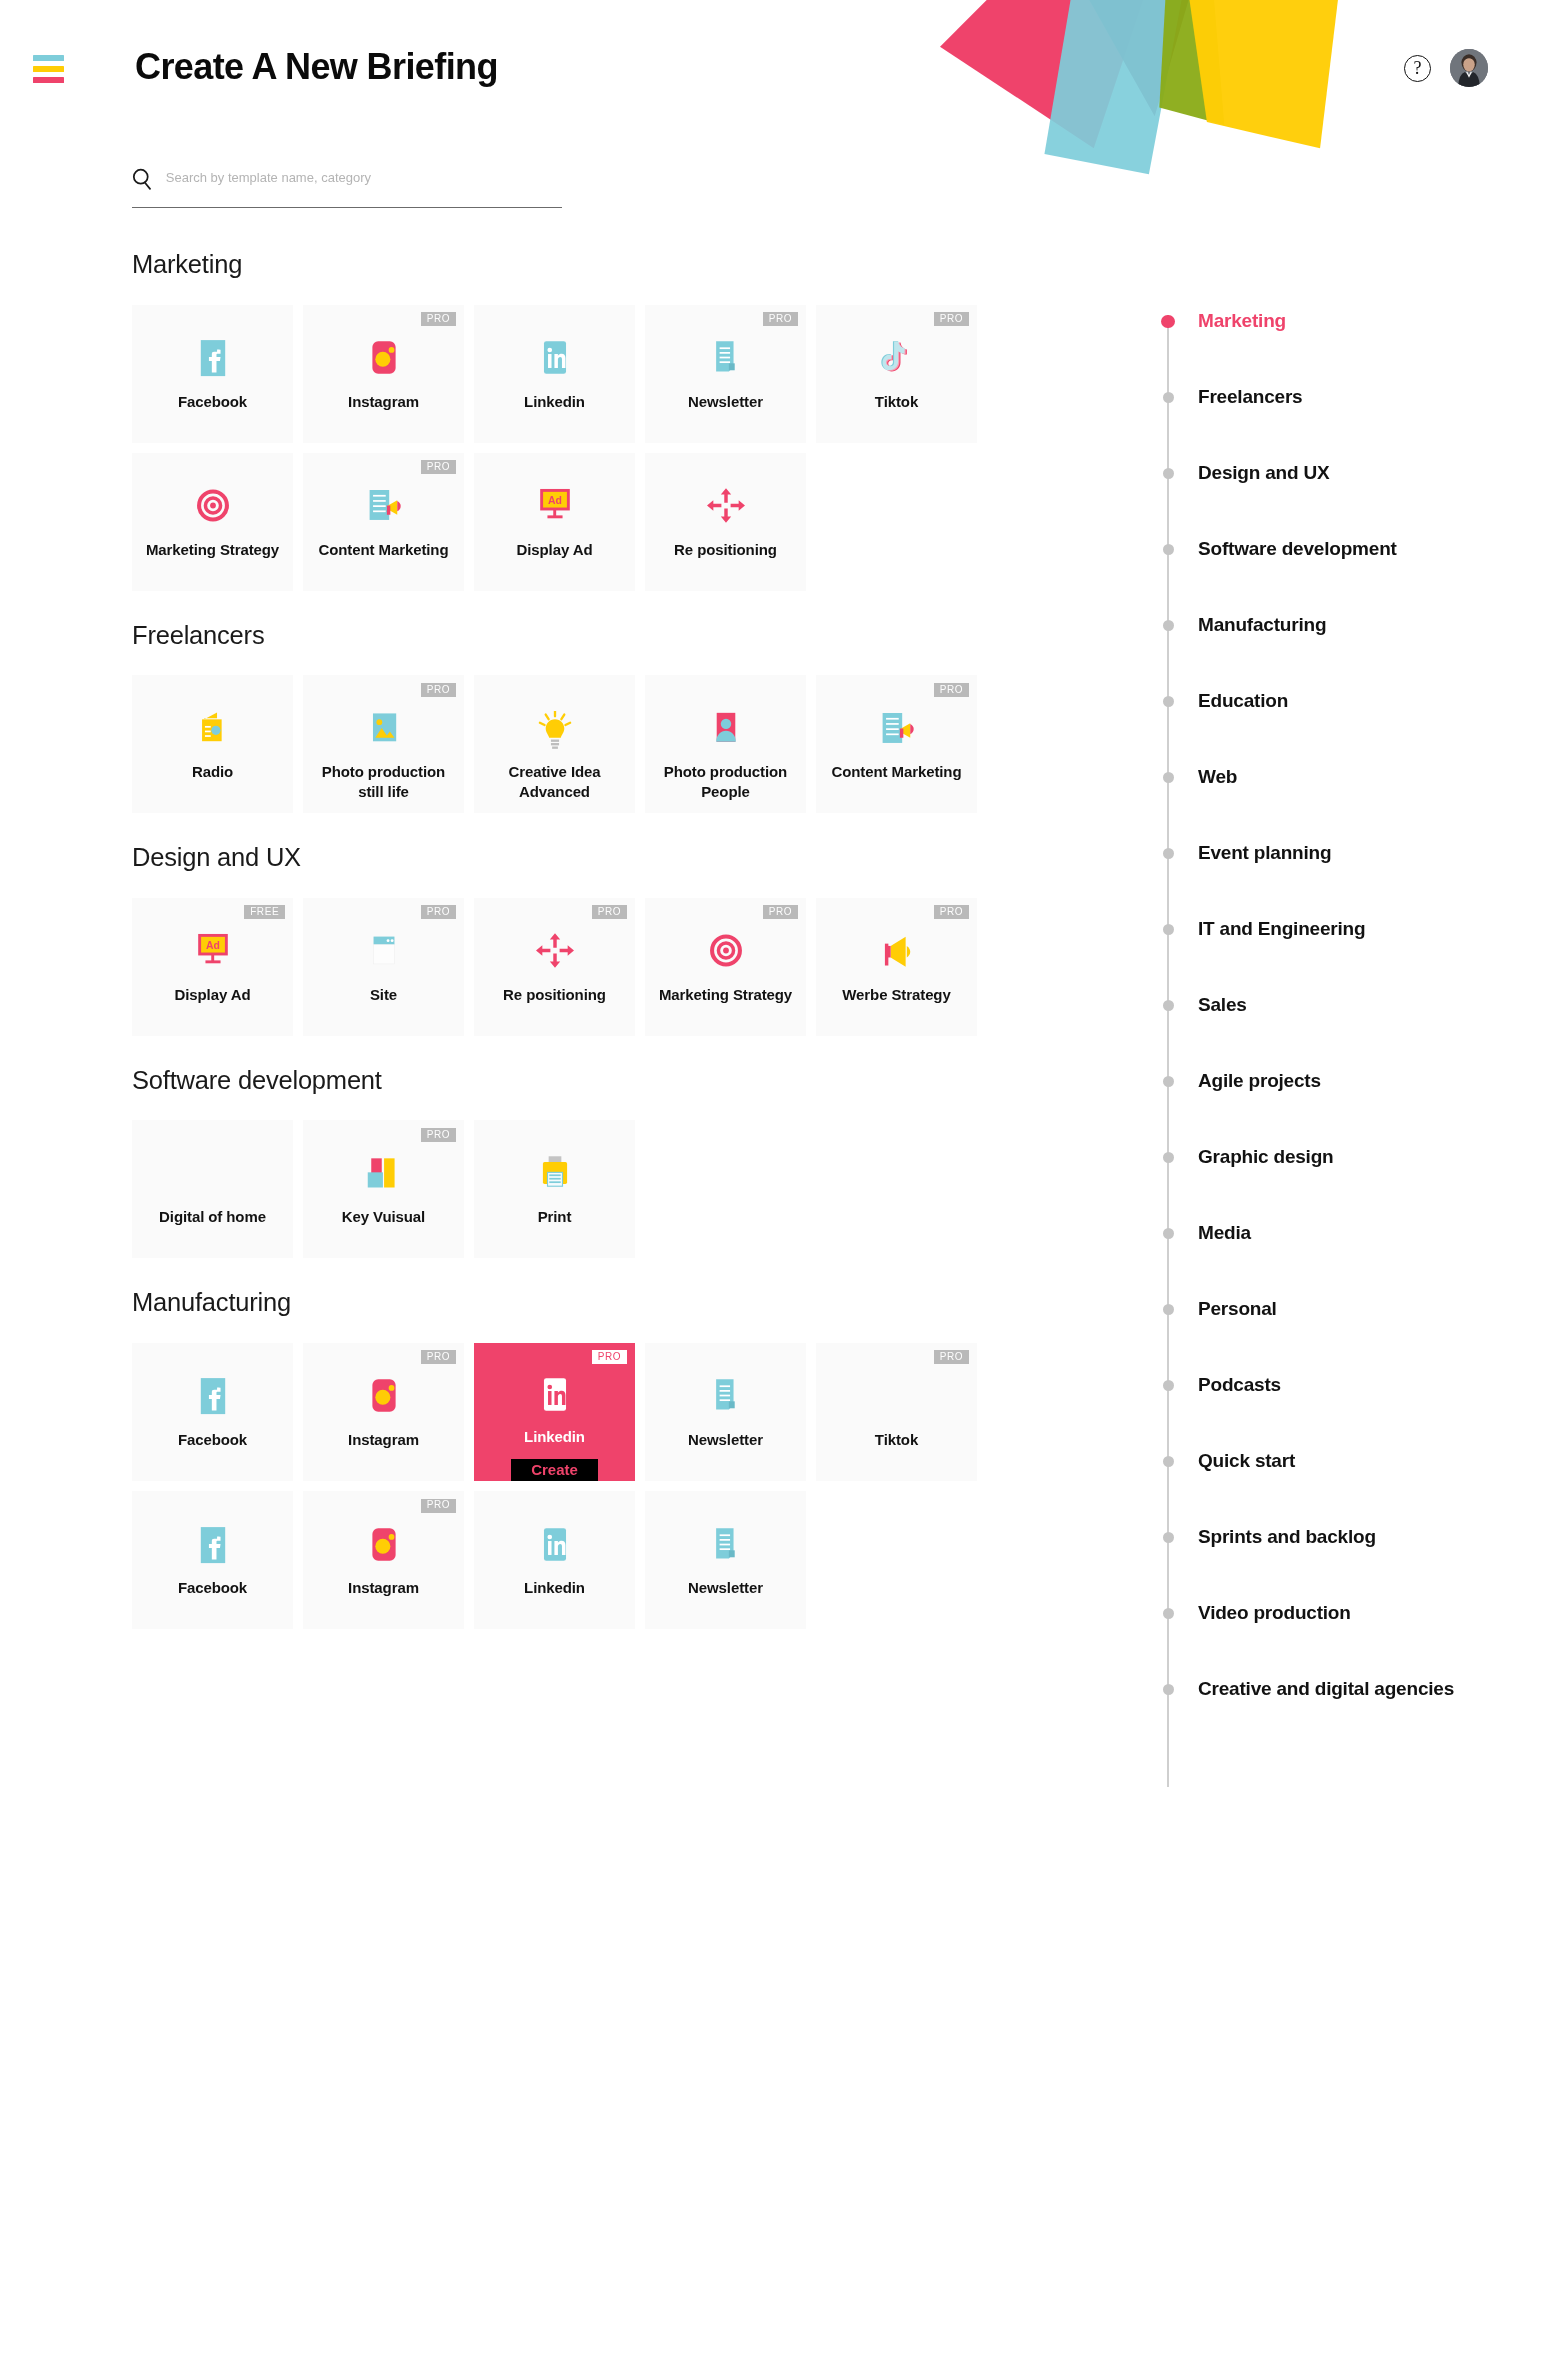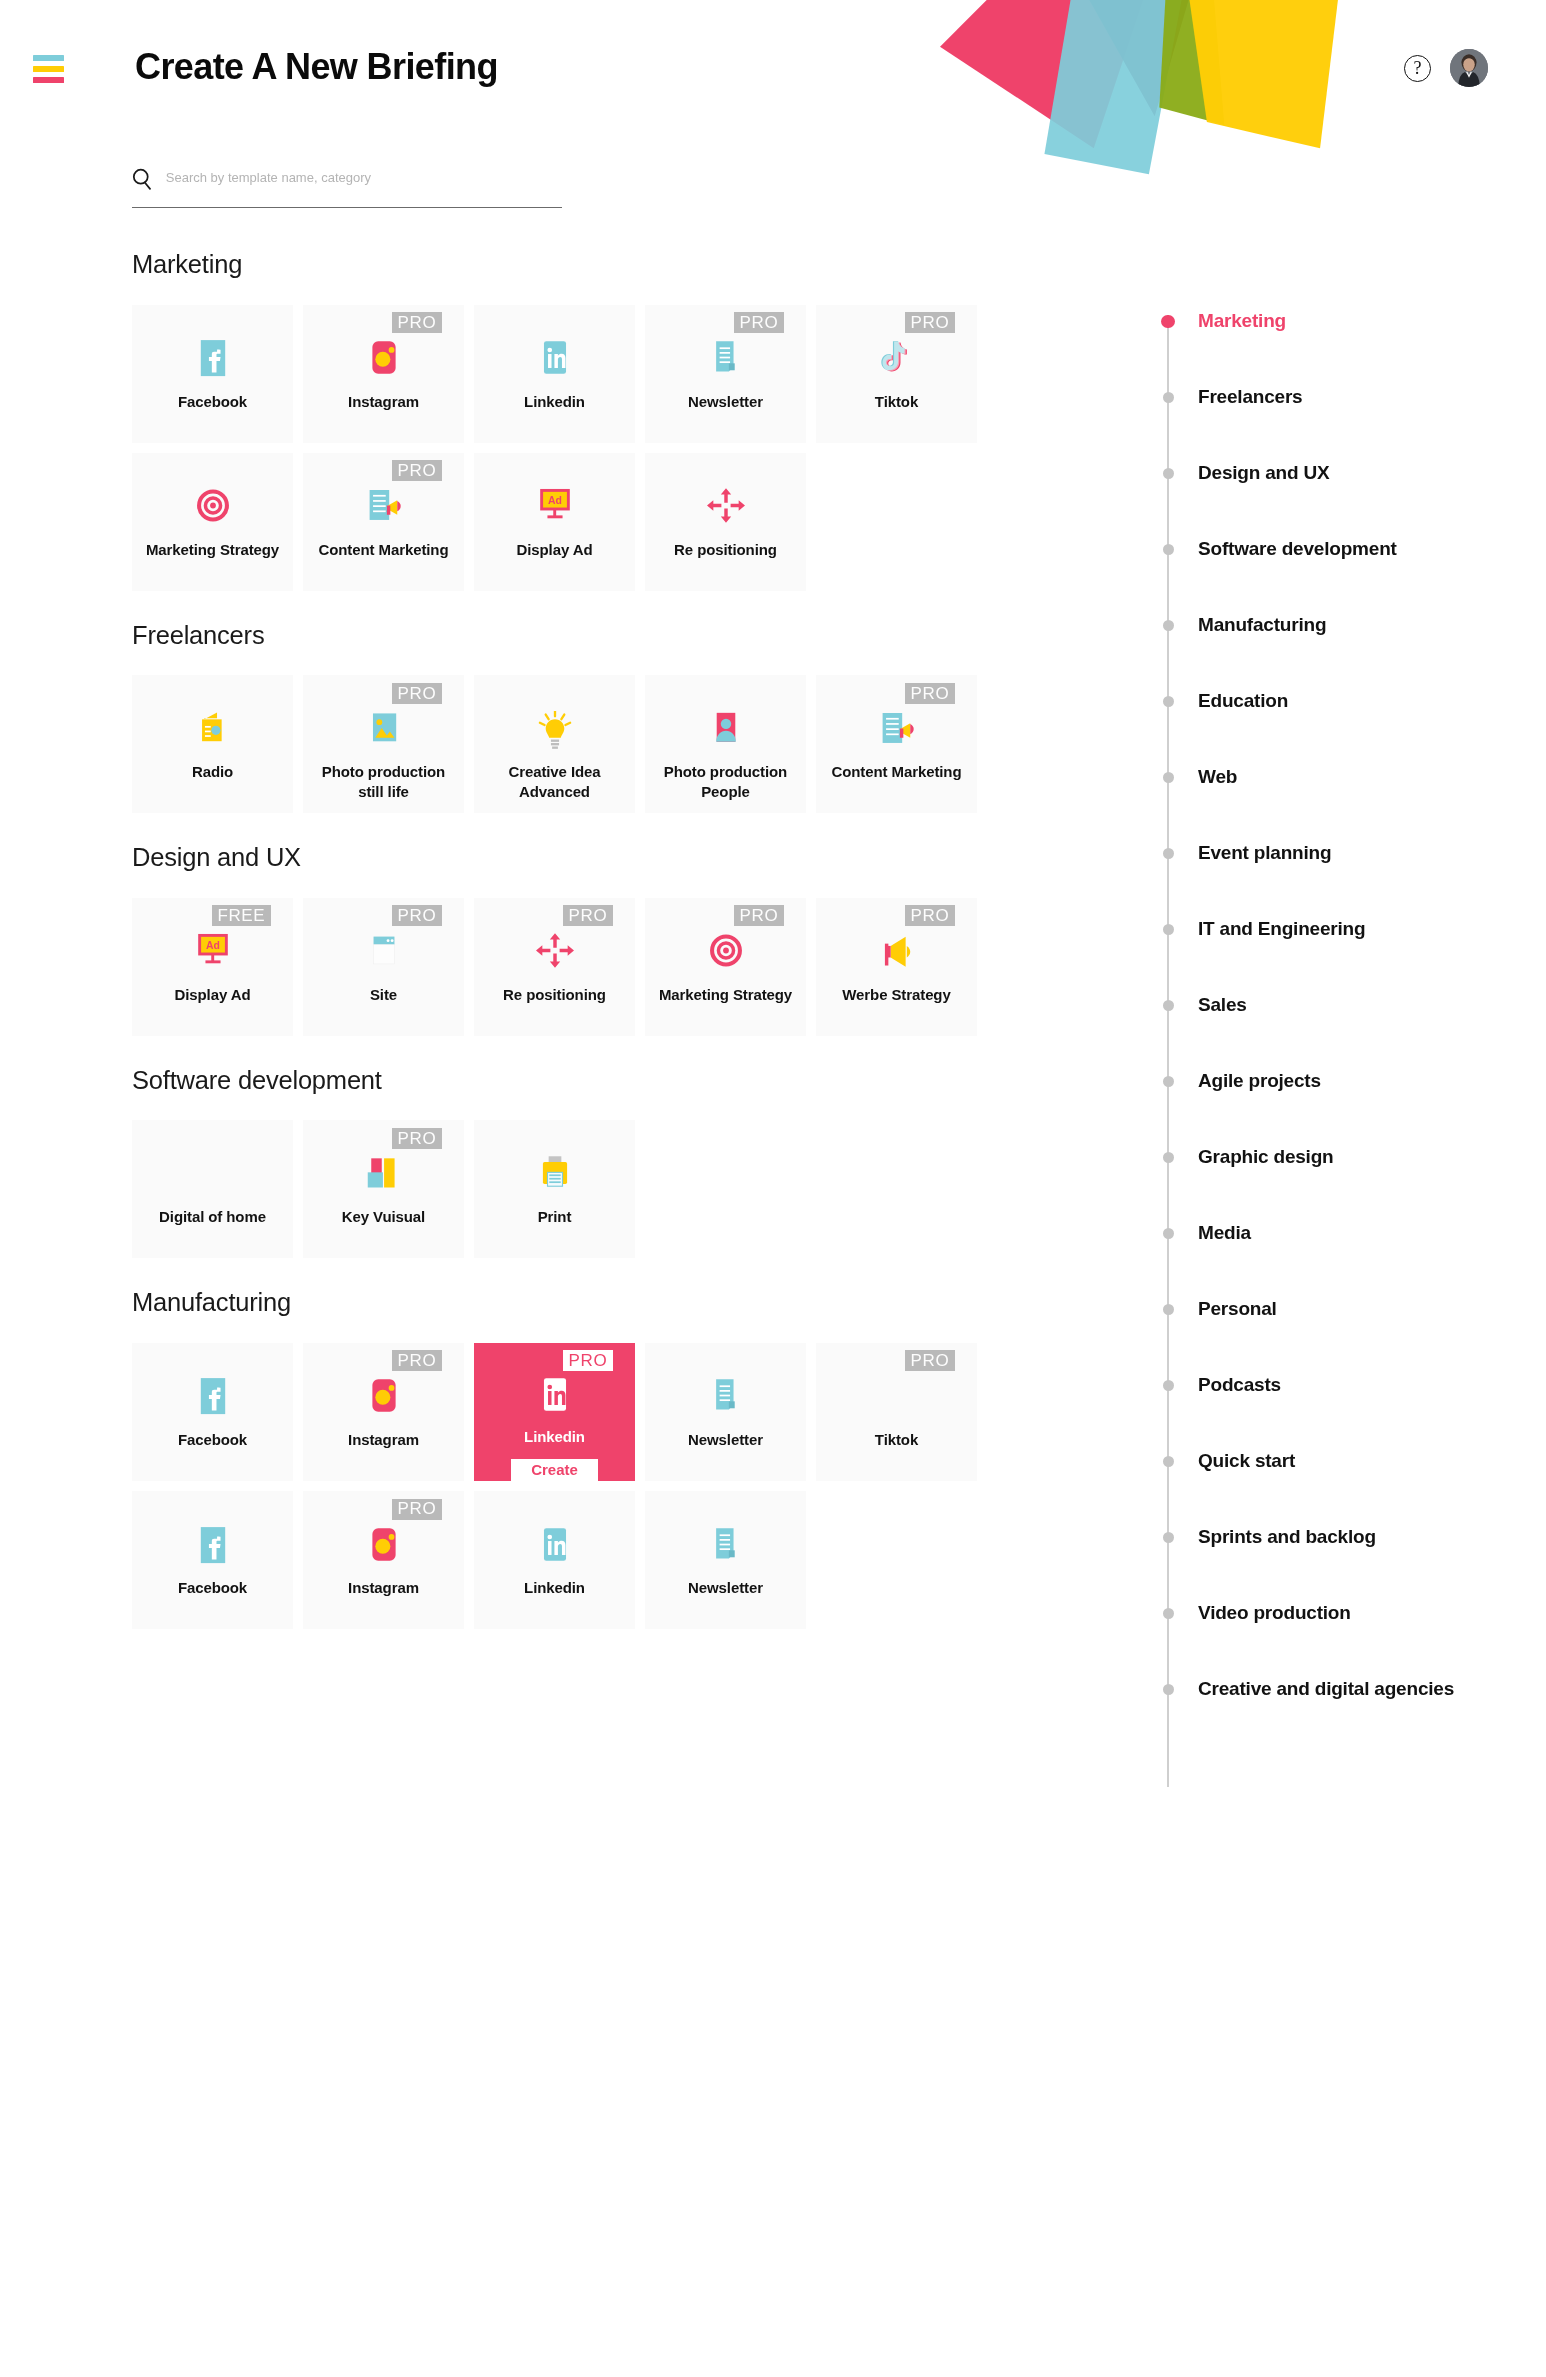--- a/index.html
+++ b/index.html
@@ -69,39 +69,39 @@
   }
   .card {
     position: relative;
     width: 161px; height: 138px;
     background: #fafafa;
     display: flex; flex-direction: column; align-items: center;
     cursor: pointer;
   }
   .card.selected { background: #ef436b; }
   .badge {
-    position: absolute; right: 22px; top: 7.5px;
+    position: absolute; right: 8px; top: 7.5px;
     background: #b9b9b9; color: #fdfdfd;
-    font-size: 17px; font-weight: 400; letter-spacing: 0.6px;
+    font-size: 10px; font-weight: 400; letter-spacing: 0.6px;
     padding: 1.7px 5.8px 2.3px 5.8px; line-height: 1;
   }
   .card.selected .badge { background: #ffffff; color: #ef436b; }
   .card-icon {
     height: 45px; margin-top: 34px;
     display: flex; align-items: center; justify-content: center;
   }
   .card-label {
     margin-top: 8px; text-align: center;
     font-size: 15px; font-weight: 700; color: #121212;
     line-height: 1.28; letter-spacing: -0.1px; max-width: 145px;
   }
   .card.selected .card-label { color: #ffffff; }
   .create-btn {
     margin-top: 12.8px; width: 87px; height: 30px;
-    background: #ffffff; color: #ef436b;
+    background: #000000; color: #ef436b;
     font-size: 15px; font-weight: 700;
     display: flex; align-items: center; justify-content: center;
     cursor: pointer;
   }
 
   
   .nav {
     position: absolute; left: 1155px; top: 308px;
     width: 360px;
   }

